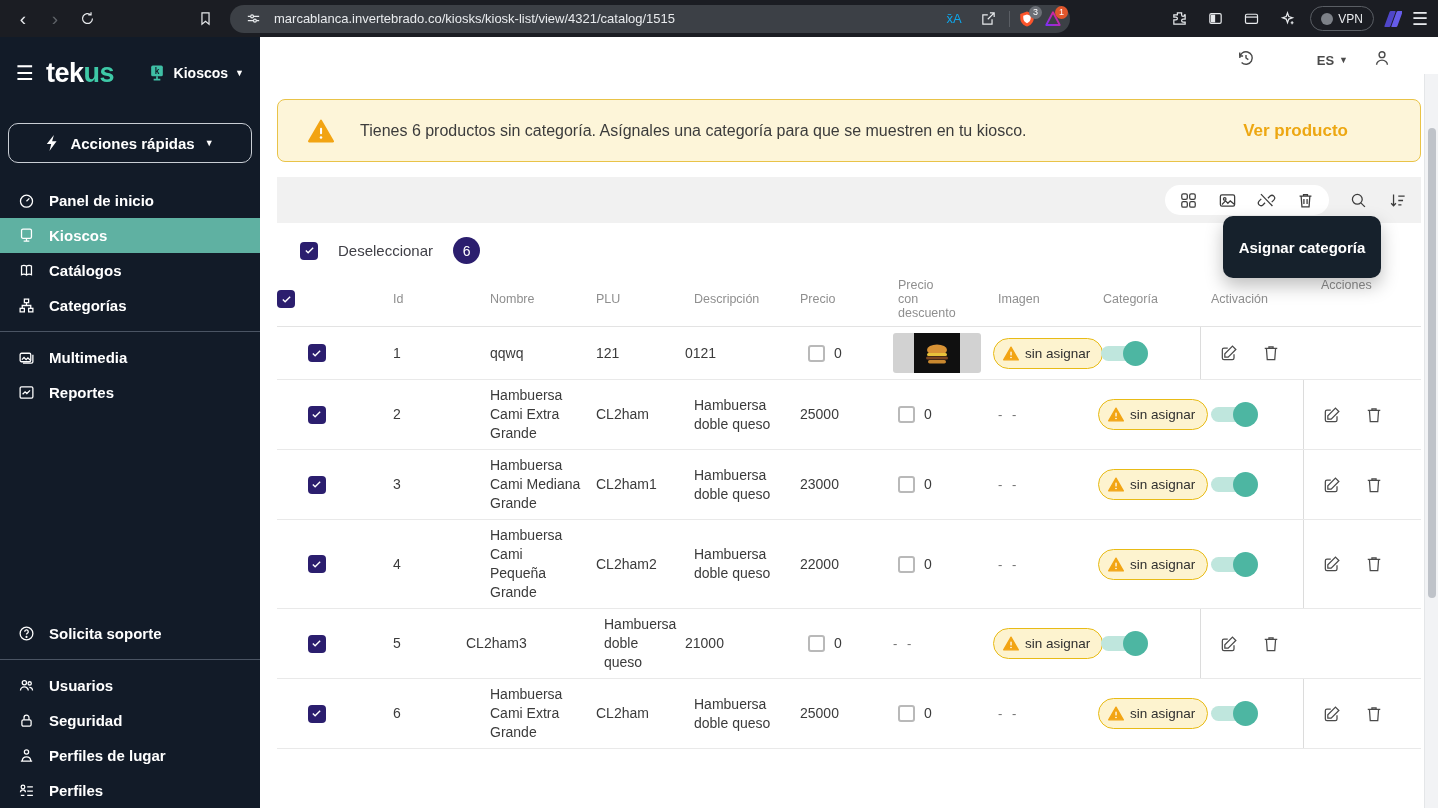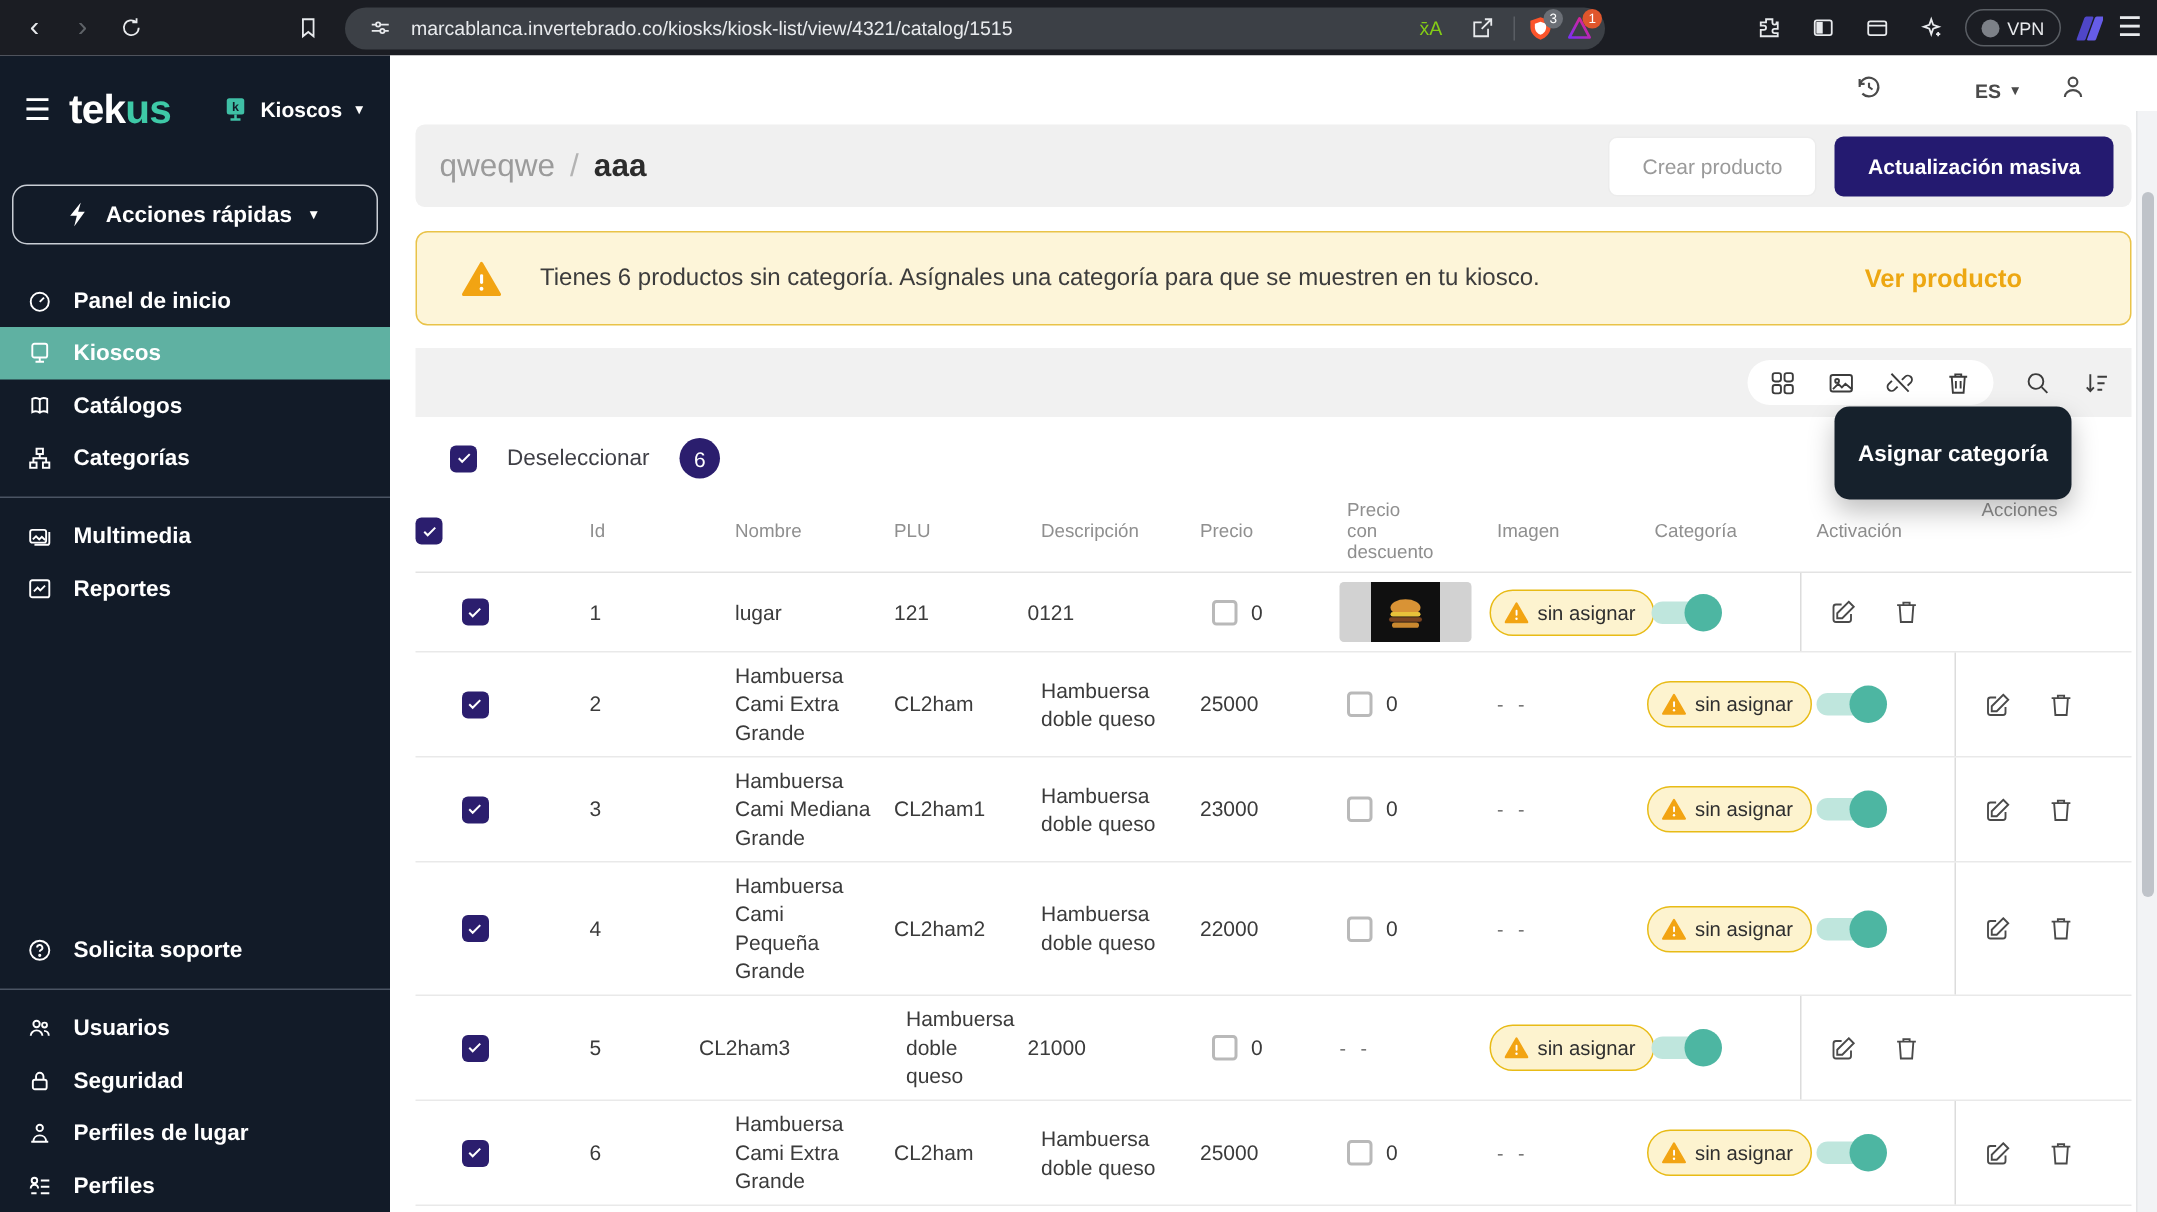--- a/index.html
+++ b/index.html
@@ -3,21 +3,21 @@
 <meta charset="utf-8">
 <style>
   * { margin:0; padding:0; box-sizing:border-box; }
   html,body { width:1438px; height:808px; overflow:hidden; background:#fff;
     font-family:"Liberation Sans","DejaVu Sans",sans-serif; }
 
   
   .browser-bar { height:37px; background:#1b1d23; display:flex; align-items:center; padding:0 10px; gap:6px; }
   .bnav { color:#e8eaed; font-size:19px; width:26px; height:26px; display:flex; align-items:center; justify-content:center; border-radius:50%; }
   .bnav.disabled { color:#5f6368; }
-  .bicon { color:#84cc16; display:flex; align-items:center; justify-content:center; width:26px; height:26px; }
+  .bicon { color:#0ea5e9; display:flex; align-items:center; justify-content:center; width:26px; height:26px; }
   .bicon svg { width:17px; height:17px; stroke:#e8eaed; fill:none; stroke-width:1.7; }
   .bookmark-wrap { margin-left:86px; }
   .url-pill { margin-left:6px; width:840px; height:28px; background:#3c4046; border-radius:14px; display:flex; align-items:center; padding:0 8px 0 10px; gap:8px; }
   .url-text { color:#e8eaed; font-size:13px; flex:1; white-space:nowrap; overflow:hidden; }
   .pill-sep { width:1px; height:16px; background:#5a5e64; }
   .badge-wrap { position:relative; display:flex; }
   .mini-badge { position:absolute; top:-4px; right:-6px; min-width:13px; height:13px; border-radius:7px; font-size:9px; color:#fff; display:flex; align-items:center; justify-content:center; padding:0 3px; }
   .badge-gray { background:#6b6f76; }
   .badge-orange { background:#e0562c; }
   .browser-right { margin-left:auto; display:flex; align-items:center; gap:10px; }
@@ -326,29 +326,20 @@
         <span class="caret">▼</span>
       </span>
       <span>
         <svg viewBox="0 0 24 24">
             <circle cx="12" cy="8" r="3.5"></circle>
             <path d="M5.5 20a6.5 5.5 0 0 1 13 0"></path>
           </svg>
       </span>
     </div>
 
-    <div class="breadcrumb-bar">
-      <span class="bc-parent">qweqwe</span>
-      <span class="bc-sep">/</span>
-      <span class="bc-current">aaa</span>
-      <div class="hdr-buttons">
-        <div class="btn-light">Crear producto</div>
-        <div class="btn-primary">Actualización masiva</div>
-      </div>
-    </div>
 
     <div class="banner">
       <svg class="warn-tri" viewBox="0 0 24 22">
         <path d="M12 1.5L23 20.5H1z" fill="#f2a413" stroke="#f2a413" stroke-width="2" stroke-linejoin="round"></path>
         <rect x="11.1" y="8" width="1.9" height="6" rx="0.9" fill="#fff"></rect>
           <circle cx="12" cy="17" r="1.2" fill="#fff"></circle>
       </svg>
       <span class="banner-msg">Tienes 6 productos sin categoría. Asígnales una categoría para que se muestren en tu kiosco.</span>
       <span class="banner-link">Ver producto</span>
     </div>
@@ -429,21 +420,21 @@
           <div class="tgrid trow">
     <div class="td c1">
               <span class="cb">
                 <svg viewBox="0 0 24 24">
                   <path d="M4 12l5 5L20 6"></path>
                 </svg>
               </span>
             </div>
     <div class="td c2">1</div>
     <div class="td c3">
-              <span class="cellwrap">lugar</span>
+              <span class="cellwrap">qqwq</span>
             </div>
     <div class="td c4">121</div>
     <div class="td c6">0121</div>
     <div class="td c7">
       <span class="cb-un"></span>
       <span>0</span>
     </div>
     <div class="td c8">
       <div class="thumb">
         <div class="thumb-inner">

